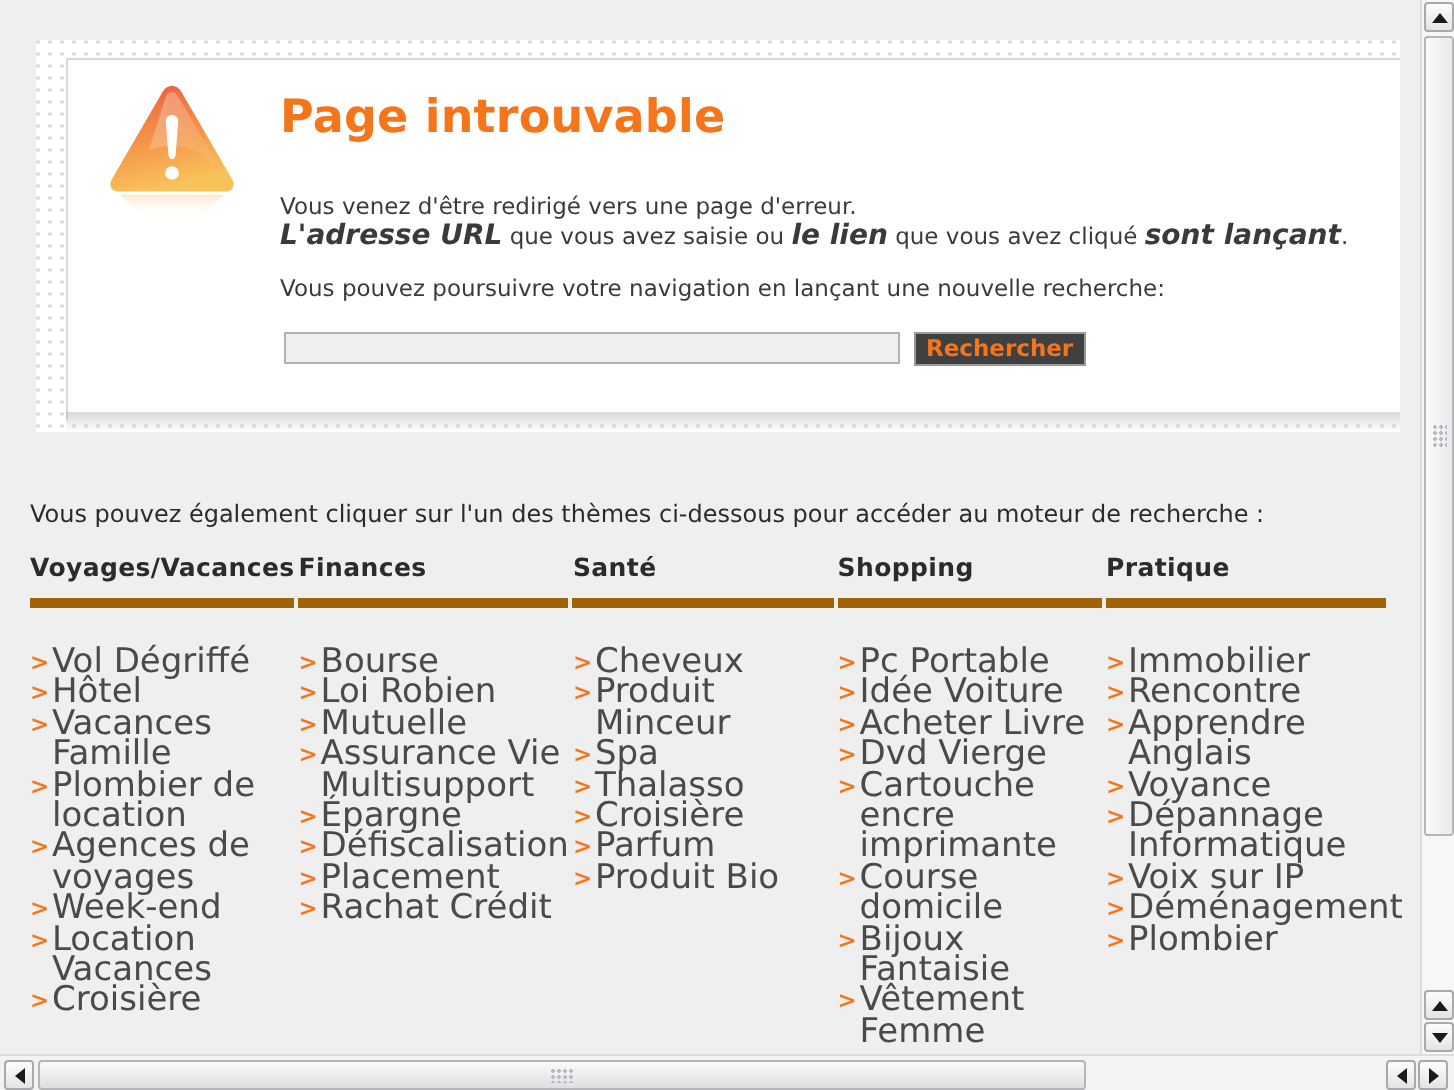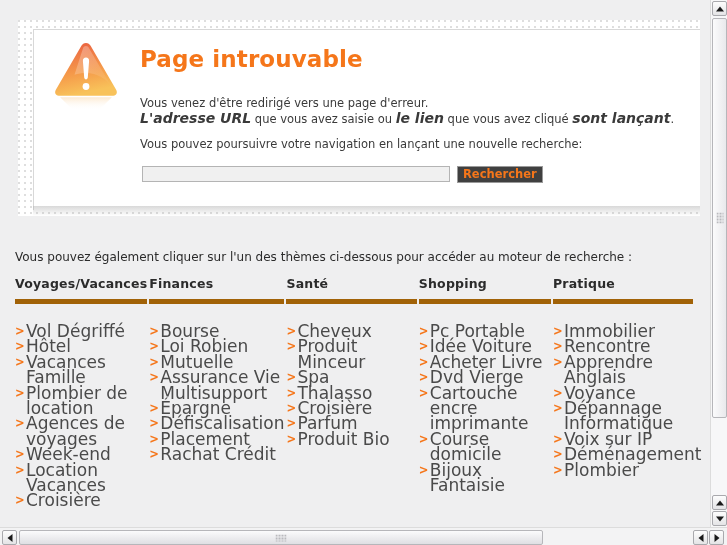--- a/index.html
+++ b/index.html
@@ -379,20 +379,21 @@
         </div>
         <div class="col">
           <div class="col-title">Shopping</div>
           <a class="col-link">Pc Portable</a>
           <a class="col-link">Idée Voiture</a>
           <a class="col-link">Acheter Livre</a>
           <a class="col-link">Dvd Vierge</a>
           <a class="col-link">Cartouche encre imprimante</a>
           <a class="col-link">Course domicile</a>
           <a class="col-link">Bijoux Fantaisie</a>
+          <a class="col-link">Vêtement Femme</a>
         </div>
         <div class="col">
           <div class="col-title">Pratique</div>
           <a class="col-link">Immobilier</a>
           <a class="col-link">Rencontre</a>
           <a class="col-link">Apprendre Anglais</a>
           <a class="col-link">Voyance</a>
           <a class="col-link">Dépannage Informatique</a>
           <a class="col-link">Voix sur IP</a>
           <a class="col-link">Déménagement</a>

